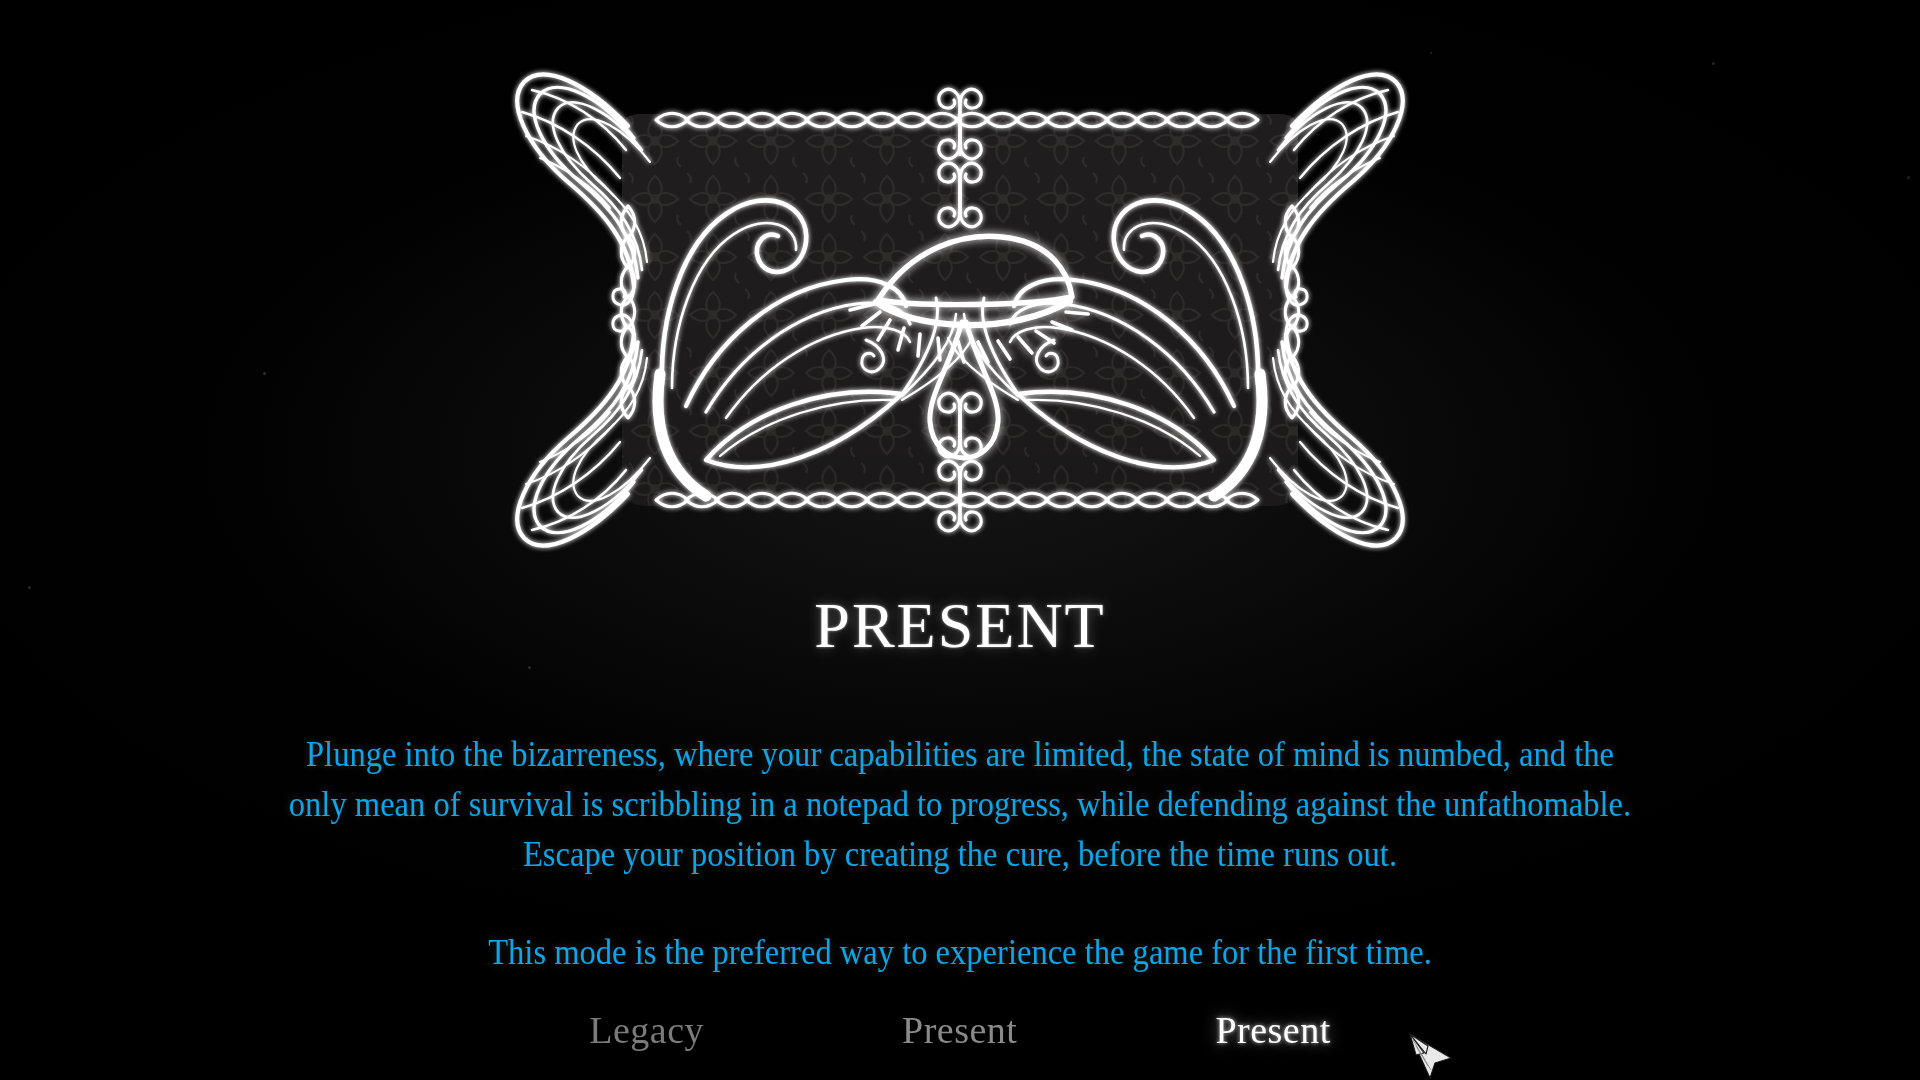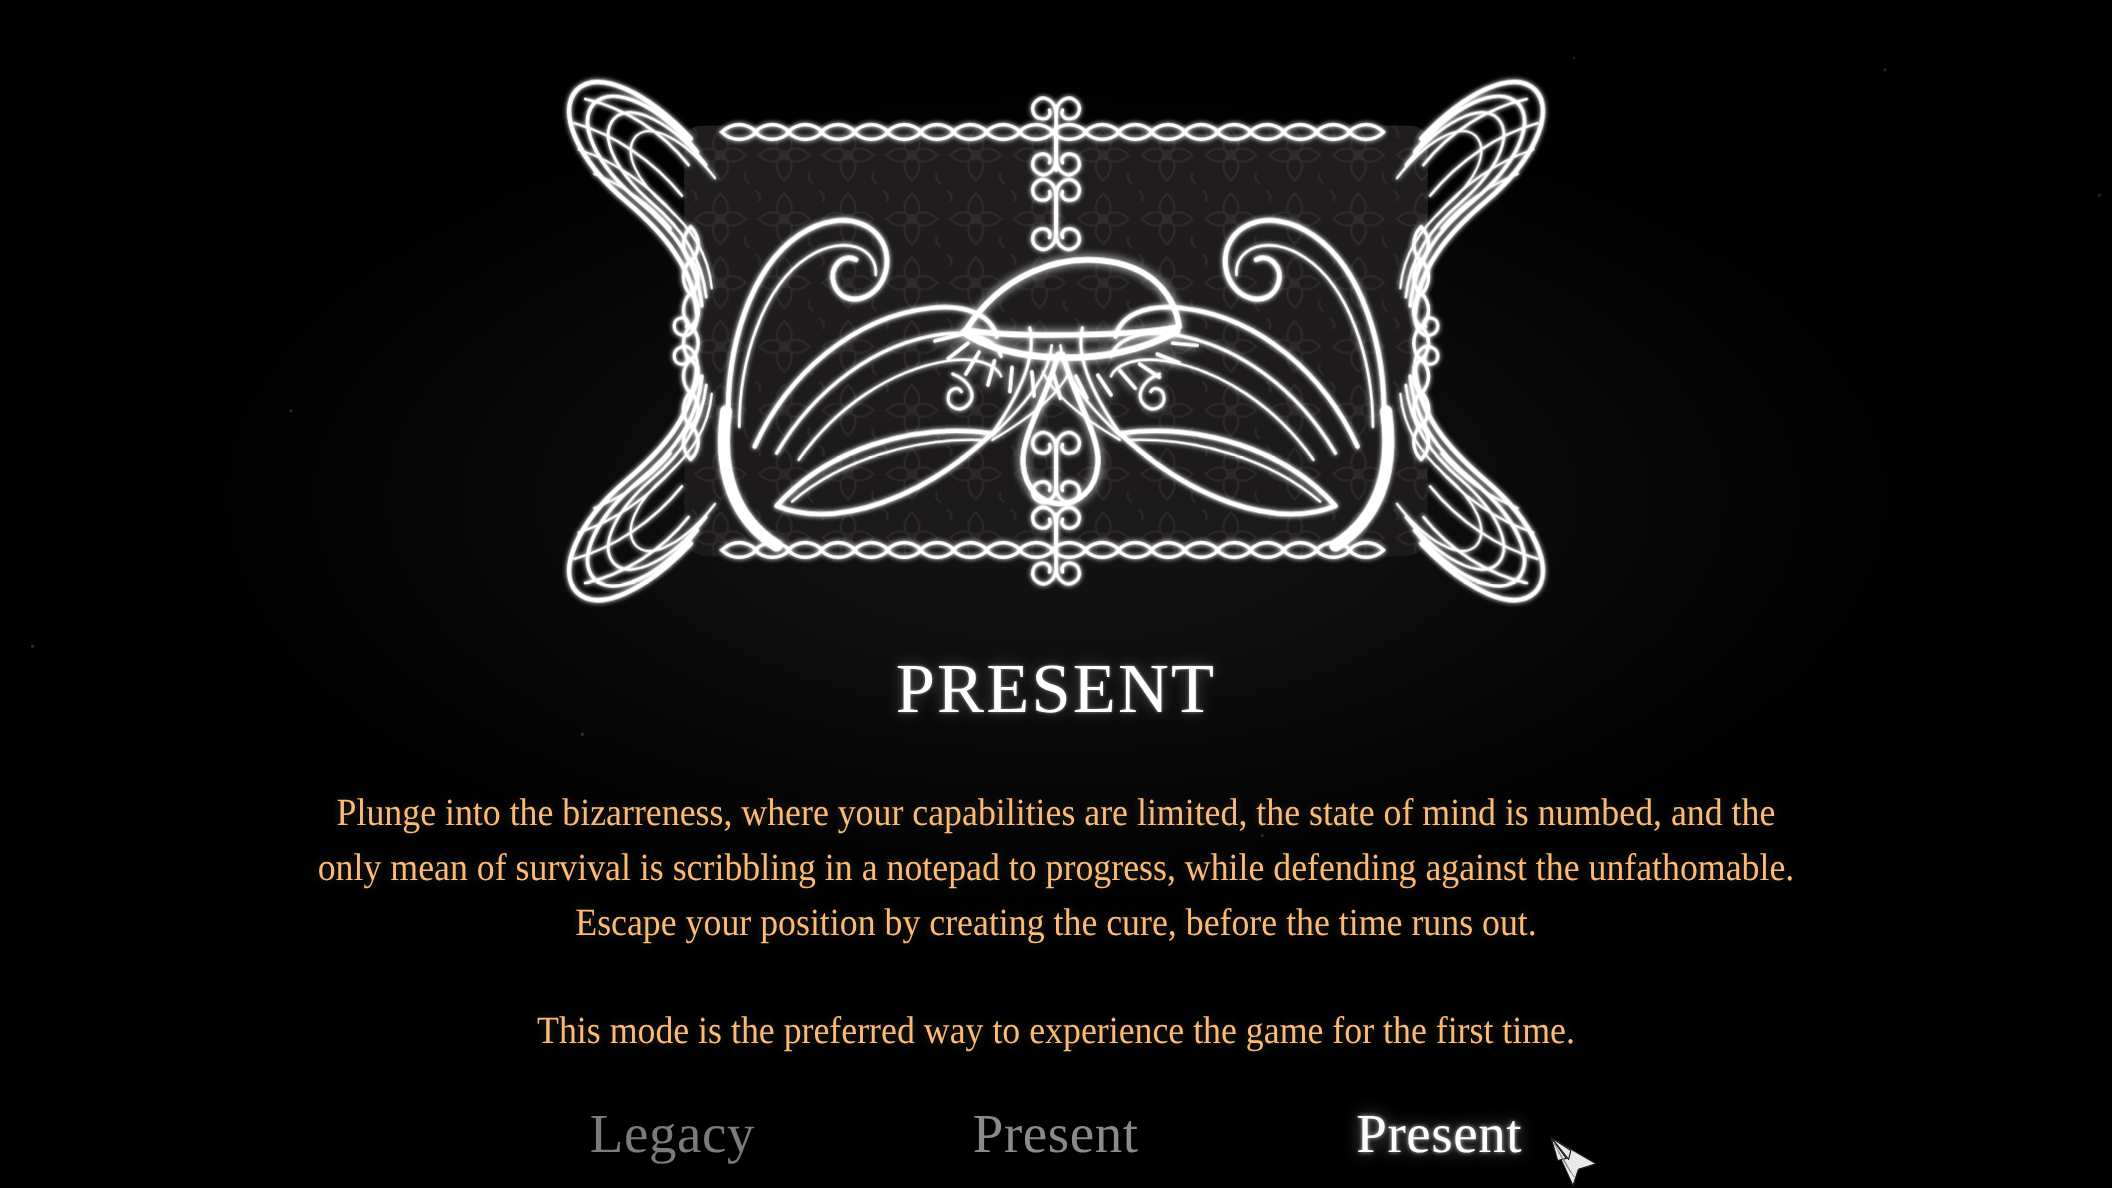--- a/index.html
+++ b/index.html
@@ -37,43 +37,43 @@
   #title{
     position:absolute; left:0; right:0; top:594px;
     text-align:center;
     font-family:"Liberation Serif", serif;
     font-size:64px; line-height:1;
     letter-spacing:2px;
     color:#ffffff;
     text-shadow:0 0 14px rgba(255,255,255,.30), 0 0 3px rgba(255,255,255,.55);
   }
   #description{
-    position:absolute; left:50%; top:714px;
+    position:absolute; left:50%; top:730px;
     transform:translateX(-50%);
     width:1740px;
     text-align:center;
     font-family:"Liberation Serif", serif;
     font-size:35px;
     line-height:50px;
-    color:#fdba74;
+    color:#0ea5e9;
     transform-origin:center top;
     text-shadow:0 0 9px rgba(255,255,255,.18);
   }
   #description .line{ display:block; transform:scaleX(.93); }
   #description .gap{ display:block; height:48px; }
 
   
   #mode-menu{
     position:absolute; left:0; right:0; top:1000px;
     display:flex; justify-content:center; align-items:flex-start;
     gap:198px;
   }
   .mode-item{
     font-family:"Liberation Serif", serif;
-    font-size:50px; line-height:60px;
+    font-size:38px; line-height:60px;
     letter-spacing:.5px;
     cursor:pointer; user-select:none;
     white-space:nowrap;
   }
   .mode-item.dim{ color:#7b7b7b; text-shadow:none; }
   .mode-item.dim2{ color:#8a8a8a; text-shadow:none; }
   .mode-item.active{
     color:#ffffff;
     text-shadow:0 0 16px rgba(255,255,255,.45), 0 0 4px rgba(255,255,255,.7);
   }

